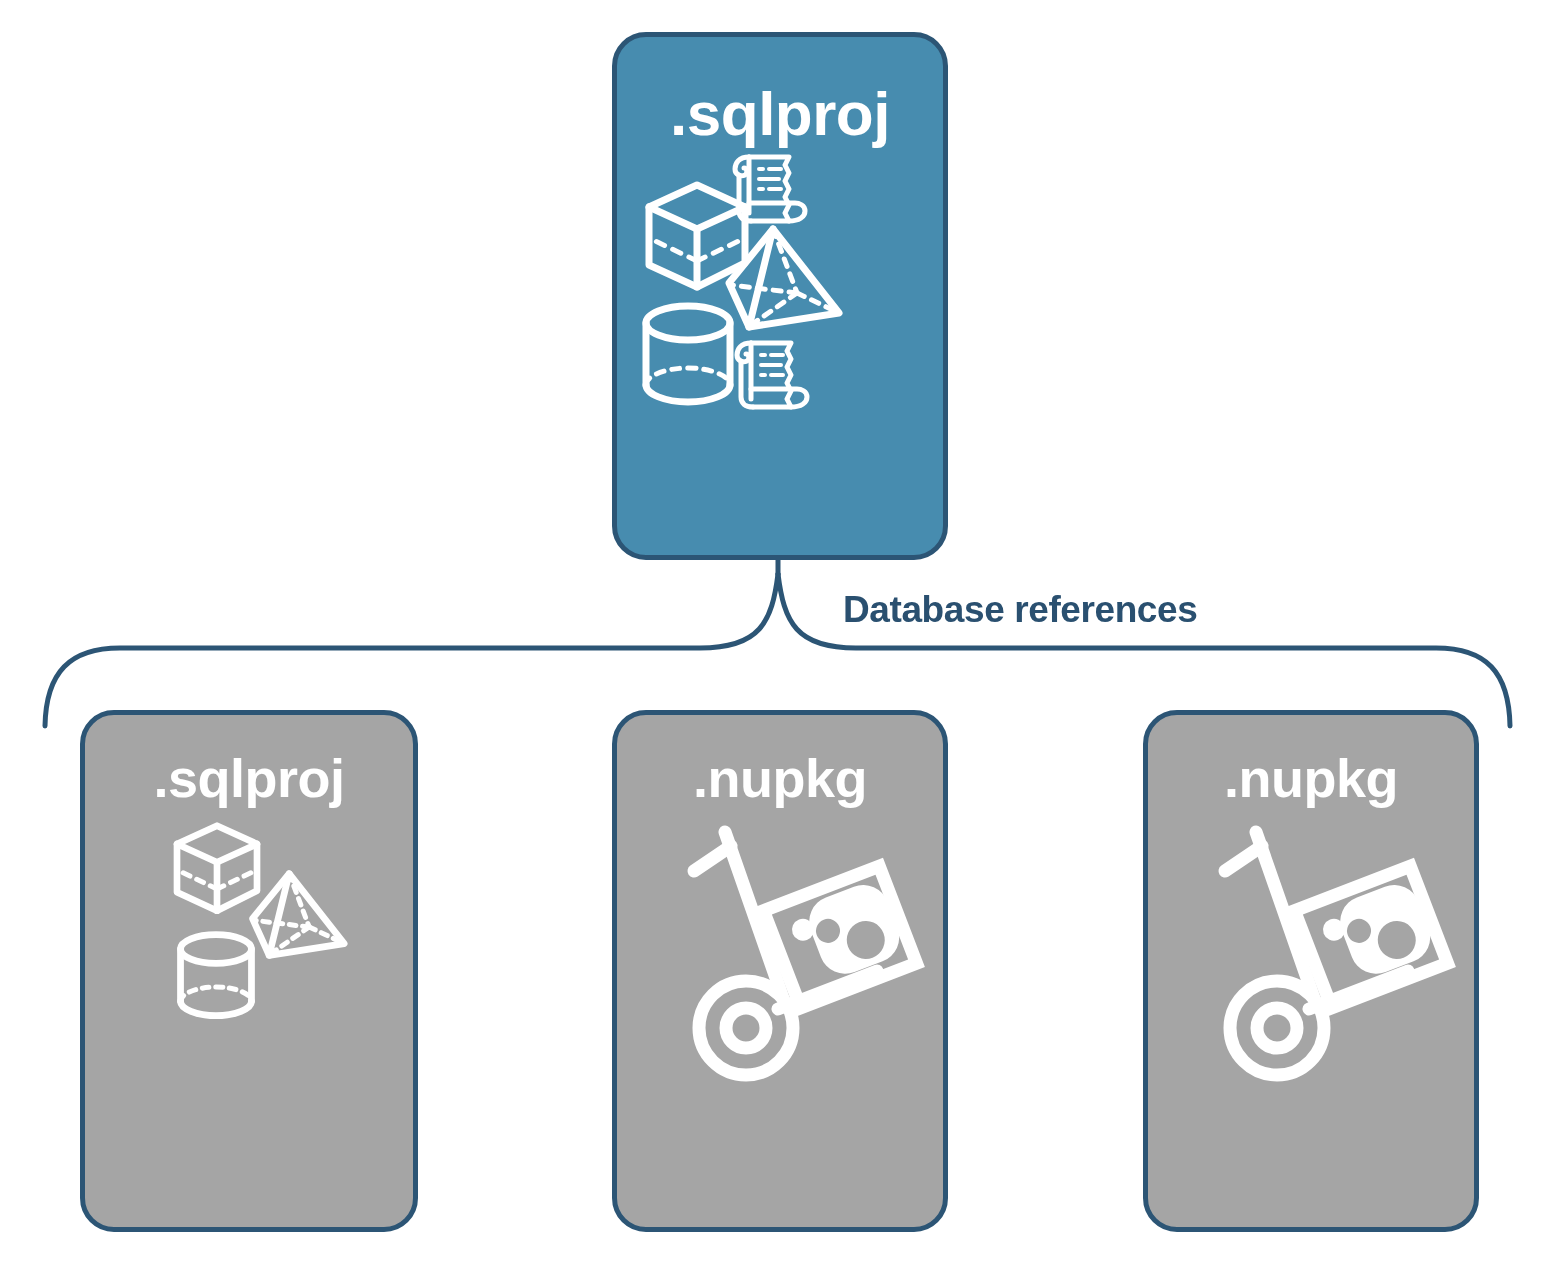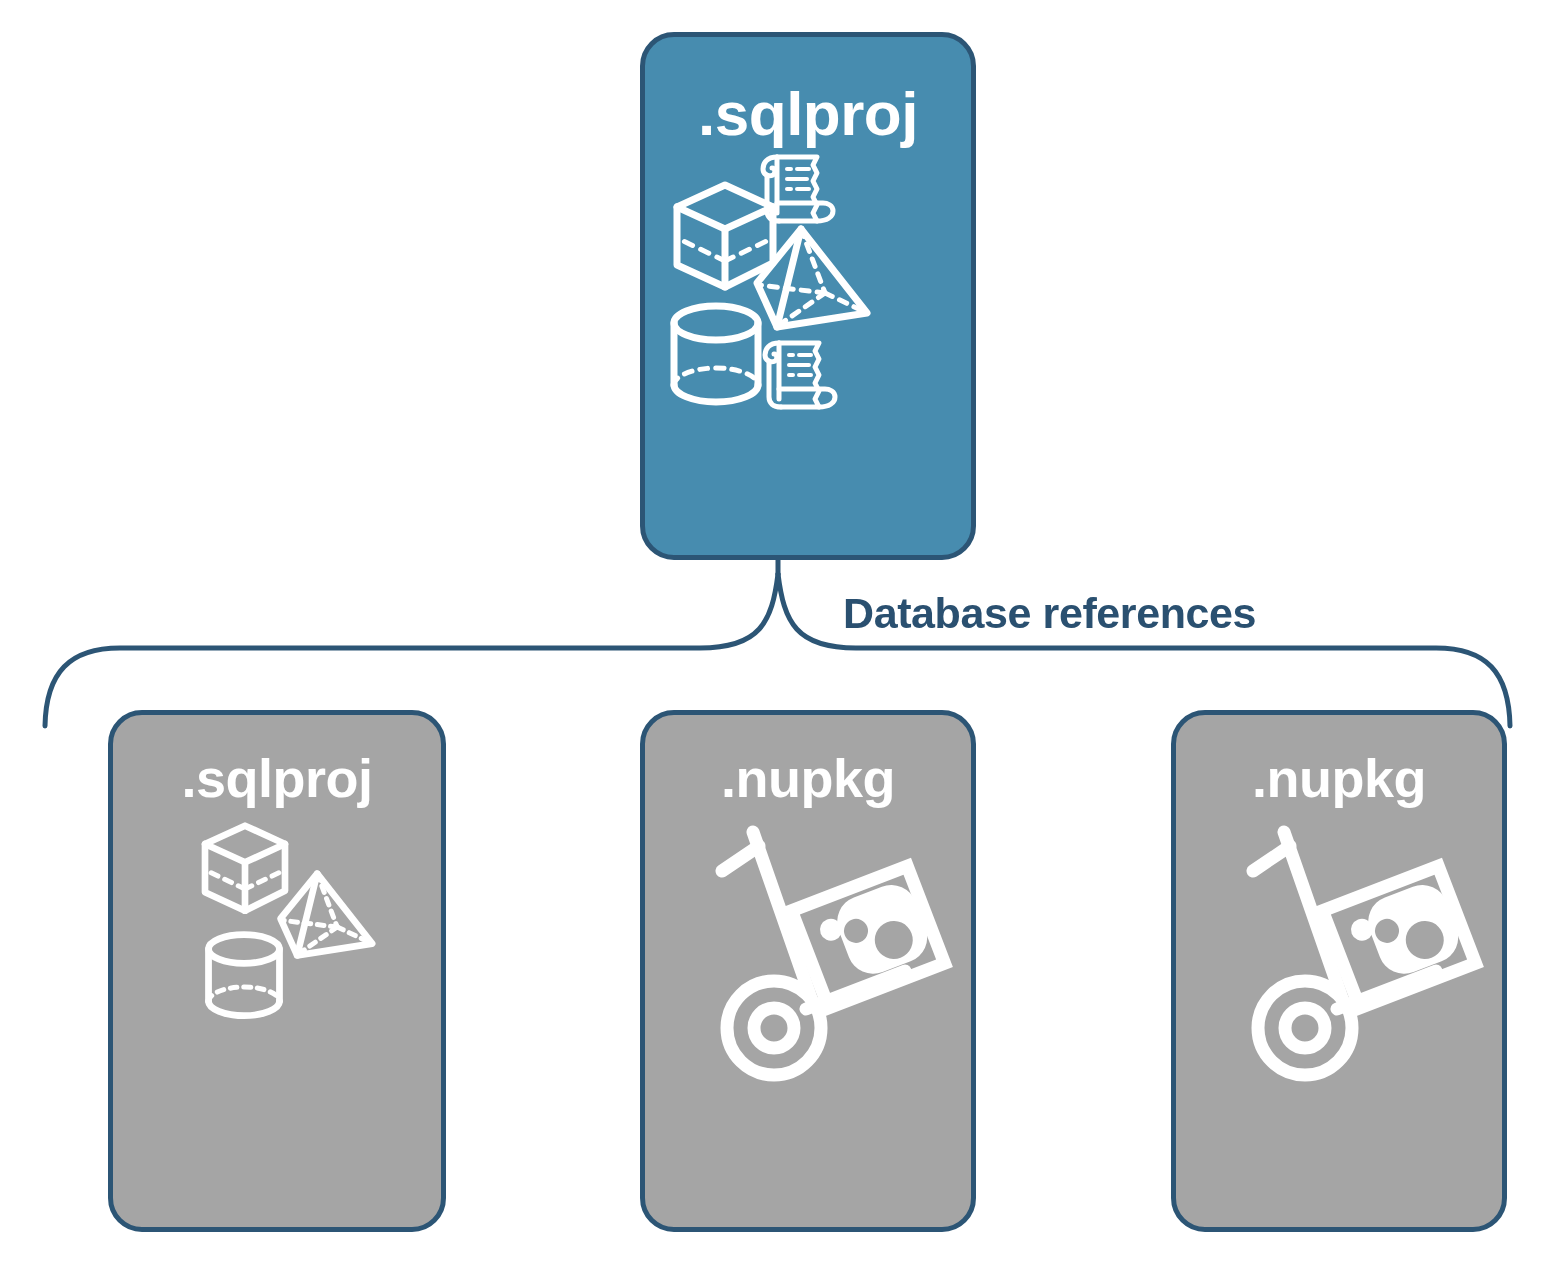--- a/index.html
+++ b/index.html
@@ -22,21 +22,20 @@
 
   
   .card {
     position: absolute;
     box-sizing: border-box;
     border: 5px solid #2c5575;
     border-radius: 34px;
     display: flex;
     flex-direction: column;
     align-items: center;
-    margin-left: 28px;
   }
   .card.primary { background: #478caf; }
   .card.secondary { background: #a5a5a5; }
 
   .card-title {
     color: #ffffff;
     font-weight: bold;
     letter-spacing: -0.5px;
     line-height: 1;
     user-select: none;
@@ -69,21 +68,21 @@
     height: 1274px;
     pointer-events: none;
   }
 
   
   #brace-label {
     position: absolute;
     left: 843px;
     top: 589px;
     color: #2a5070;
-    font-size: 43px;
+    font-size: 37px;
     font-weight: bold;
     letter-spacing: -0.4px;
     white-space: nowrap;
     user-select: none;
   }
 </style>
 </head>
 <body>
 
 <div id="stage">

